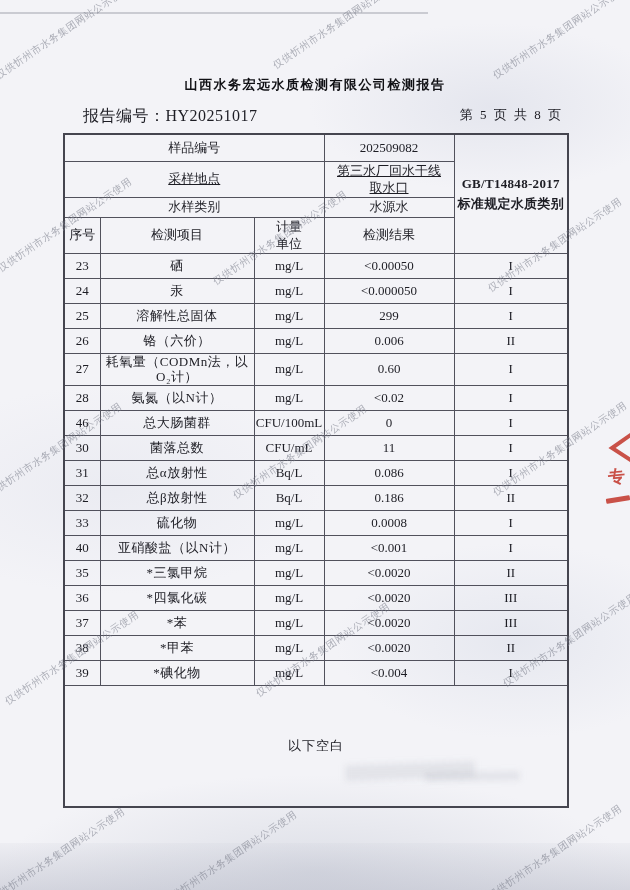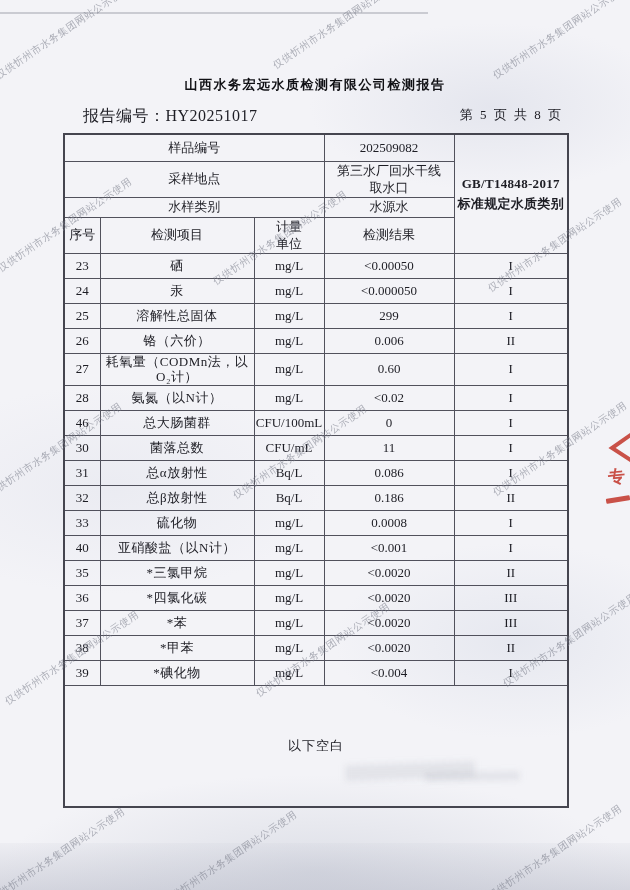--- a/index.html
+++ b/index.html
@@ -27,21 +27,21 @@
     position:absolute;left:63px;top:133px;width:504px;
     border-collapse:collapse;table-layout:fixed;
     border:2px solid #45454f;background:transparent;
   }
   .report-table td{
     border:1px solid #51515c;font-size:13px;text-align:center;
     vertical-align:middle;padding:0;line-height:1.2;color:#1d1d24;
     overflow:hidden;
   }
   tr.r-info1{height:27px;}
-  tr.r-info2{height:33px;}
+  tr.r-info2{height:33px;text-decoration:underline;}
   tr.r-info3{height:20px;}
   tr.r-colhead{height:33px;}
   #rows tr{height:25px;}
   .two-line div{line-height:1.35;}
   .std{font-size:12.5px;font-weight:bold;}
   .std div{line-height:1.5;letter-spacing:0.3px;}
   .cell-item{text-align:left;padding-left:8px;letter-spacing:0.5px;}
   .footer-cell{height:120px;vertical-align:top;text-align:left;
     padding:5px 0 0 5px;font-size:12.5px;letter-spacing:1px;}
   .wm{

